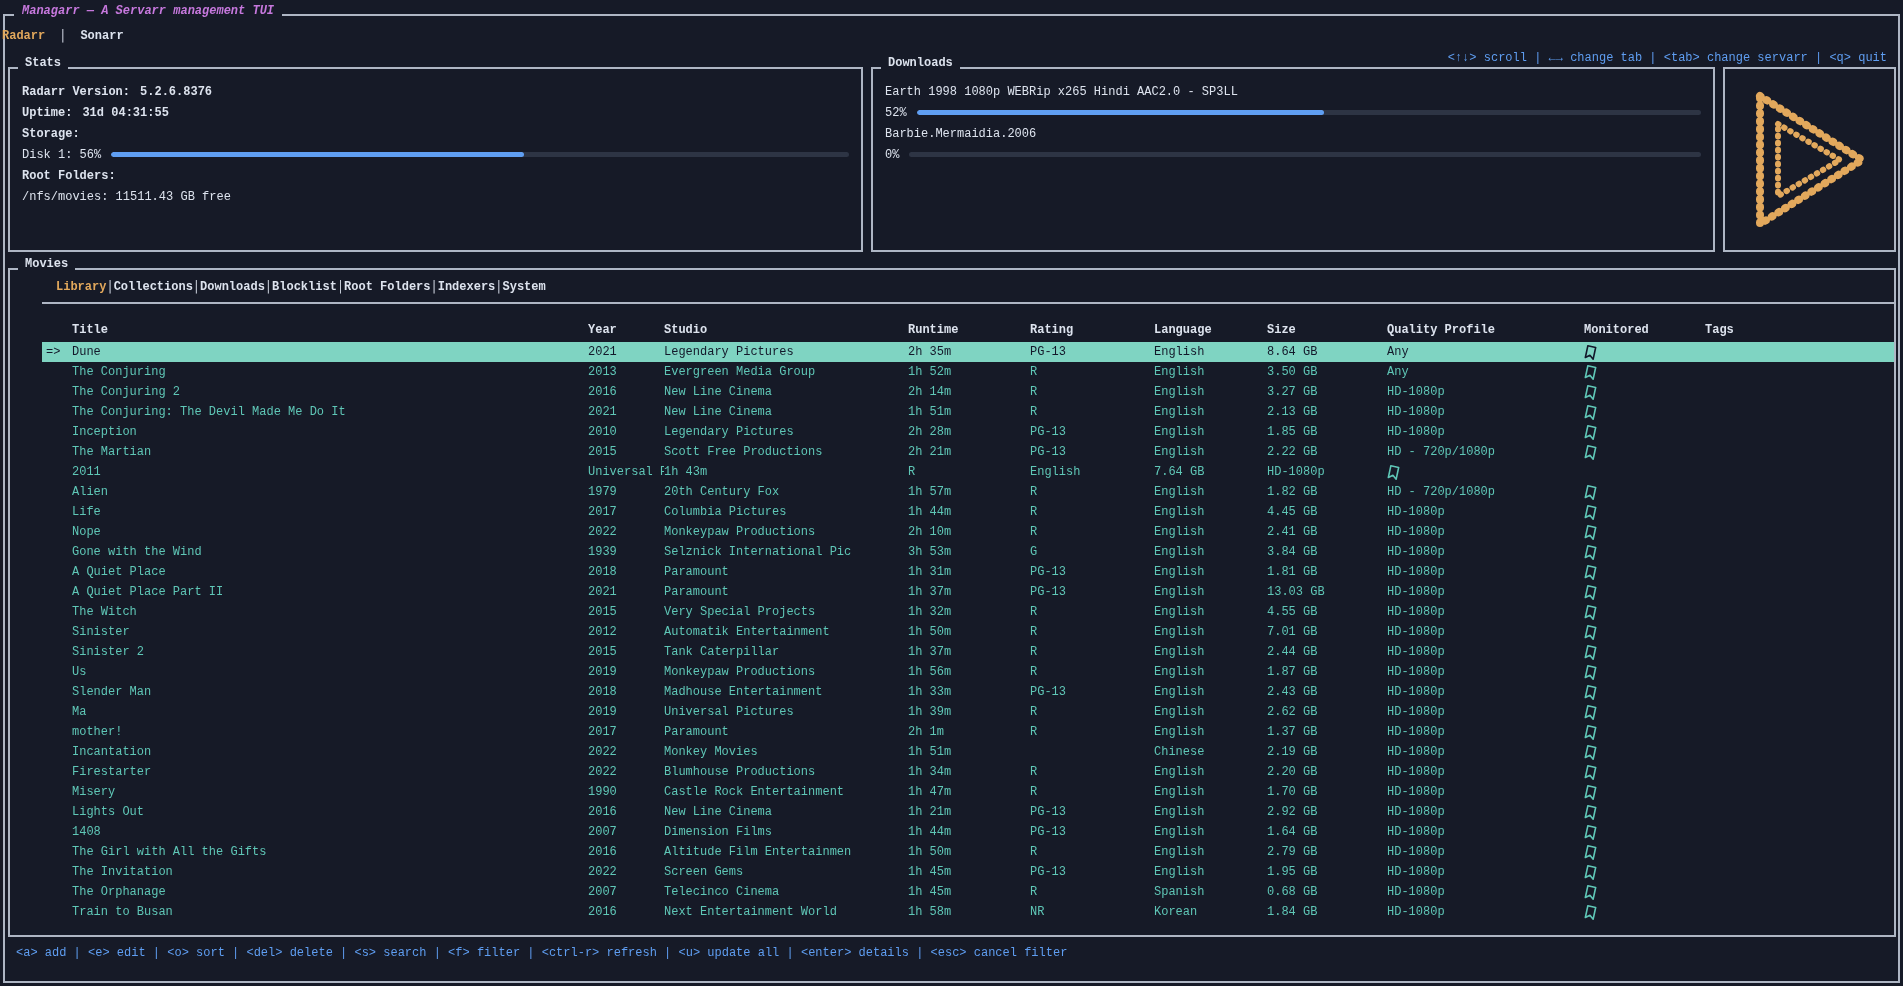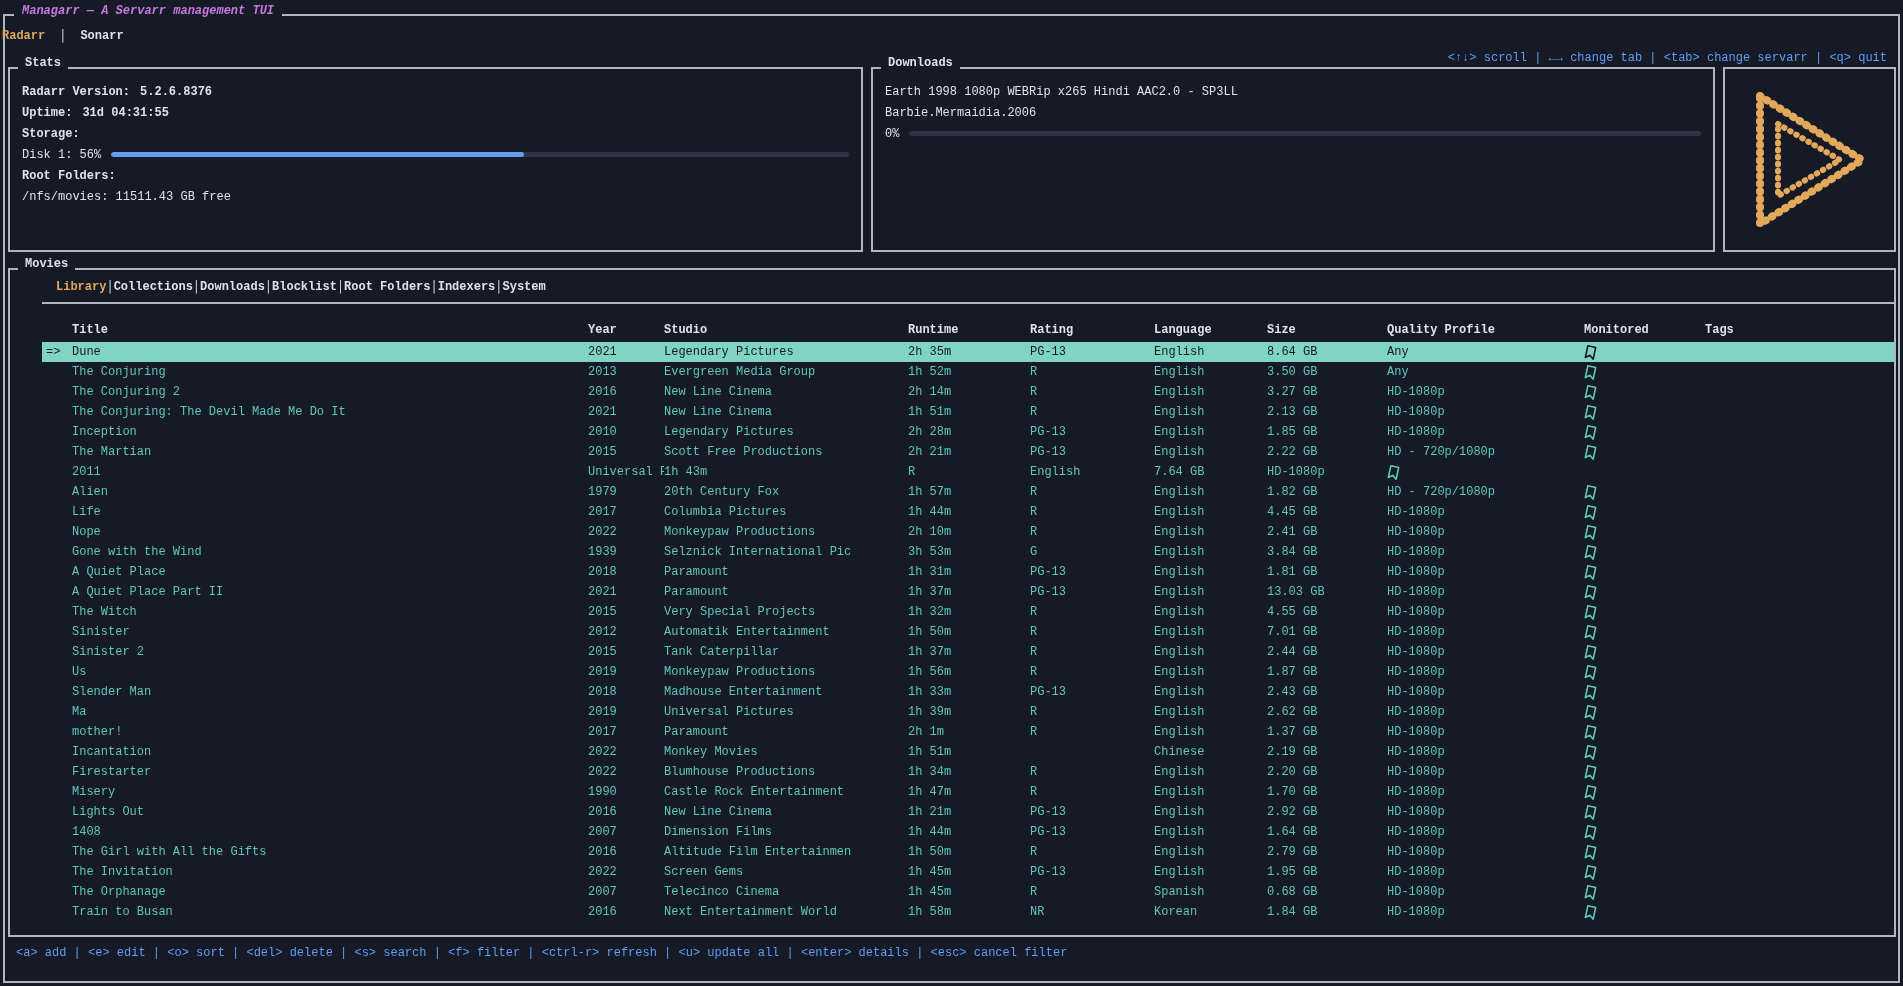--- a/index.html
+++ b/index.html
@@ -94,20 +94,26 @@
       <span>/nfs/movies: 11511.43 GB free</span>
     </div>
   </div>
 
   <div class="box downloads-box">
     <span class="box-title">Downloads</span>
     <div class="line">
       <span>Earth 1998 1080p WEBRip x265 Hindi AAC2.0 - SP3LL</span>
     </div>
     <div class="line">
+      <span>52%</span>
+      <div class="gauge">
+        <div class="fill" style="width: 52%;"></div>
+      </div>
+    </div>
+    <div class="line">
       <span>Barbie.Mermaidia.2006</span>
     </div>
     <div class="line">
       <span>0%</span>
       <div class="gauge">
         <div class="fill" style="width: 0%;"></div>
       </div>
     </div>
   </div>
 

